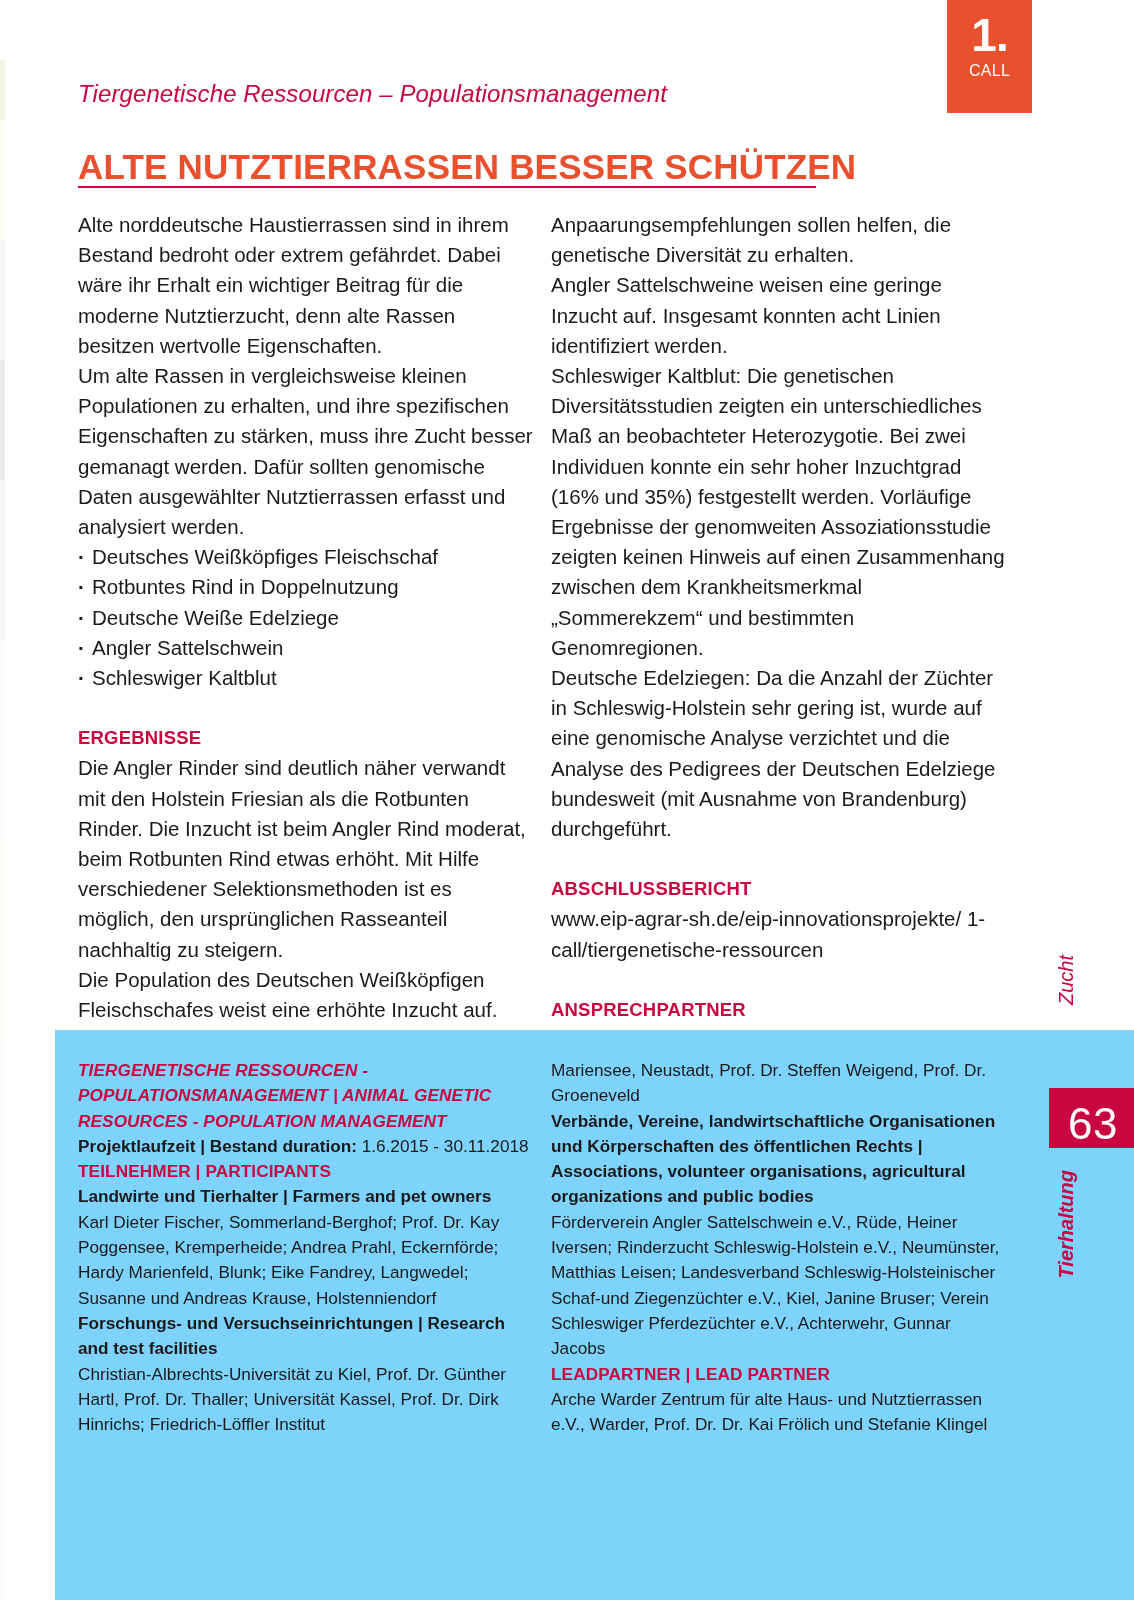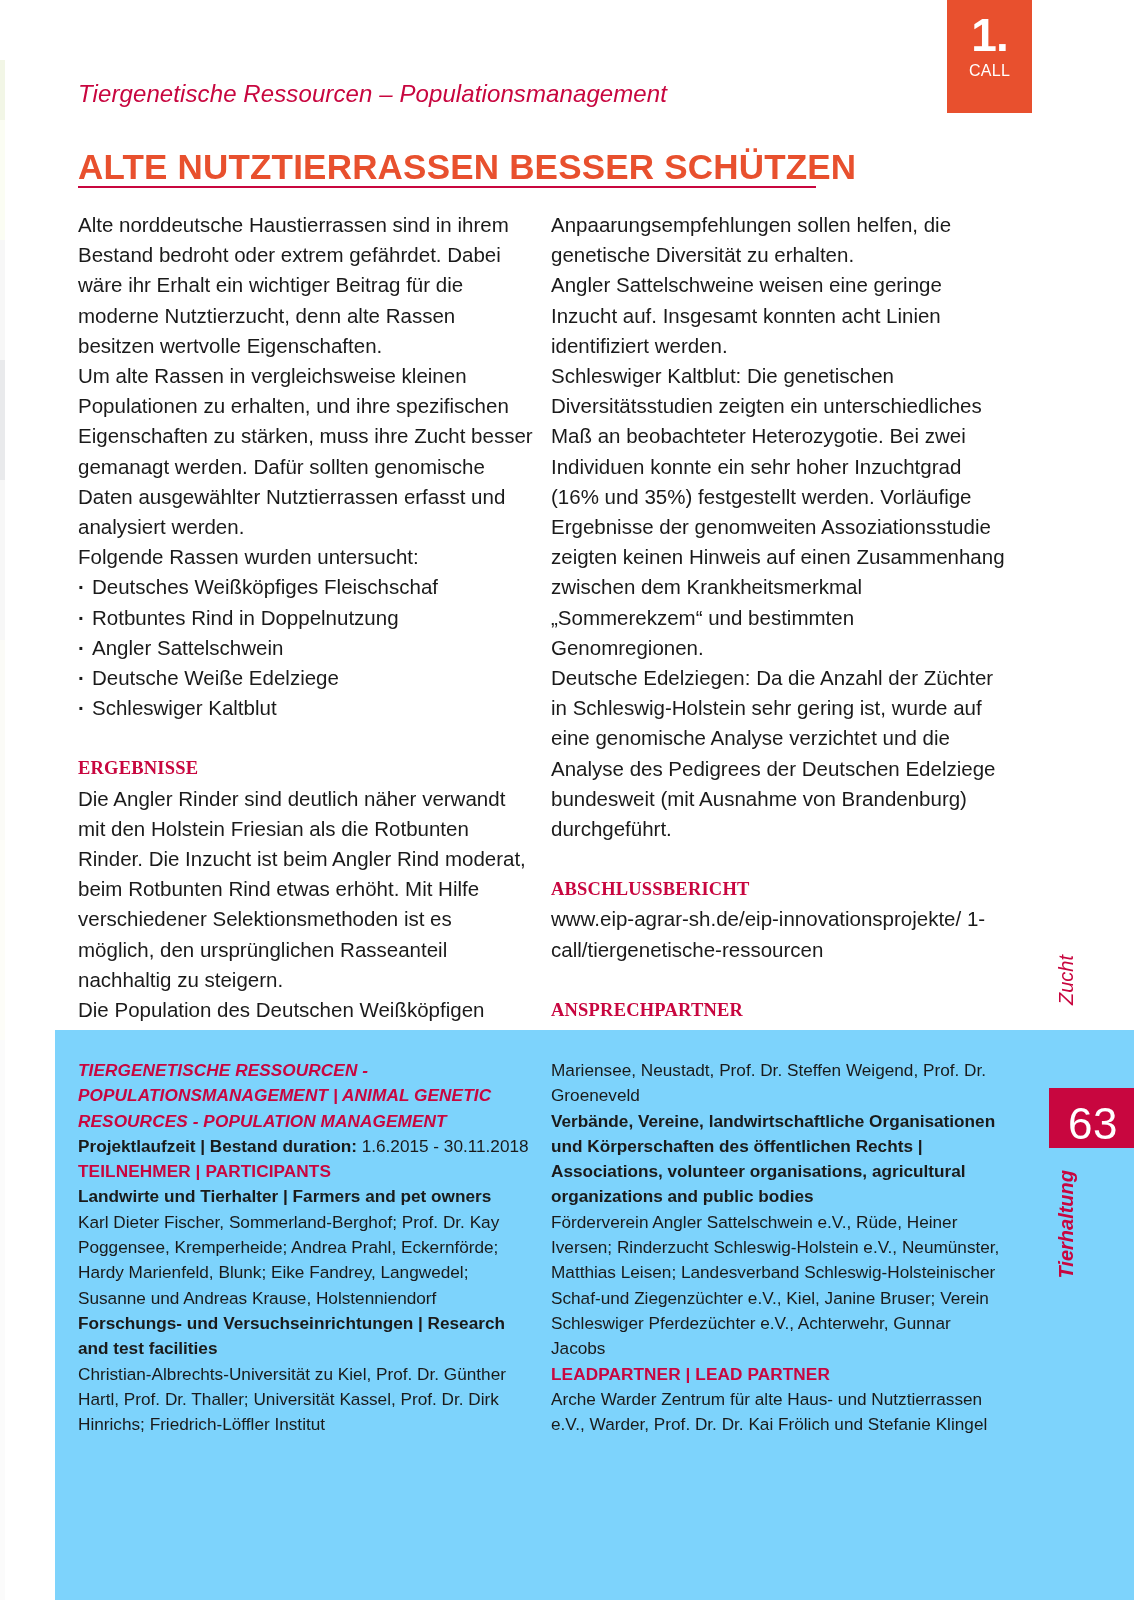--- a/index.html
+++ b/index.html
@@ -95,21 +95,20 @@
     width: 14px;
     font-weight: bold;
   }
 
   .sub-head {
     font-size: 18.5px;
     font-weight: bold;
     color: #c8063f;
     letter-spacing: 0.2px;
     margin-top: 30px !important;
-    font-family: Liberation Serif, serif;
   }
 
   
   .infobox {
     position: absolute;
     left: 55px; top: 1030px;
     width: 1079px; height: 614px;
     background: #7dd3fc;
   }
   .infobox .ib-col {
@@ -195,26 +194,25 @@
   <div class="word">CALL</div>
 </div>
 
 <div class="kicker">Tiergenetische Ressourcen – Populationsmanagement</div>
 <h1 class="headline">ALTE NUTZTIERRASSEN BESSER SCHÜTZEN</h1>
 <div class="rule"></div>
 
 <div class="col left">
   <p>Alte norddeutsche Haustierrassen sind in ihrem Bestand bedroht oder extrem gefährdet. Dabei wäre ihr Erhalt ein wichtiger Beitrag für die moderne Nutztierzucht, denn alte Rassen besitzen wertvolle Eigenschaften.</p>
   <p>Um alte Rassen in vergleichsweise kleinen Populationen zu erhalten, und ihre spezifischen Eigenschaften zu stärken, muss ihre Zucht besser gemanagt werden. Dafür sollten genomische Daten ausgewählter Nutztierrassen erfasst und analysiert werden.</p>
-  <p>Folgende Rassen wurden untersucht:</p>
   <ul>
     <li>Deutsches Weißköpfiges Fleischschaf</li>
     <li>Rotbuntes Rind in Doppelnutzung</li>
+    <li>Deutsche Weiße Edelziege</li>
     <li>Angler Sattelschwein</li>
-    <li>Deutsche Weiße Edelziege</li>
     <li>Schleswiger Kaltblut</li>
   </ul>
   <p class="sub-head">ERGEBNISSE</p>
   <p>Die Angler Rinder sind deutlich näher verwandt mit den Holstein Friesian als die Rotbunten Rinder. Die Inzucht ist beim Angler Rind moderat, beim Rotbunten Rind etwas erhöht. Mit Hilfe verschiedener Selektionsmethoden ist es möglich, den ursprünglichen Rasseanteil nachhaltig zu steigern.</p>
   <p>Die Population des Deutschen Weißköpfigen Fleischschafes weist eine erhöhte Inzucht auf.</p>
 </div>
 
 <div class="col right">
   <p>Anpaarungsempfehlungen sollen helfen, die genetische Diversität zu erhalten.</p>
   <p>Angler Sattelschweine weisen eine geringe Inzucht auf. Insgesamt konnten acht Linien identifiziert werden.</p>

